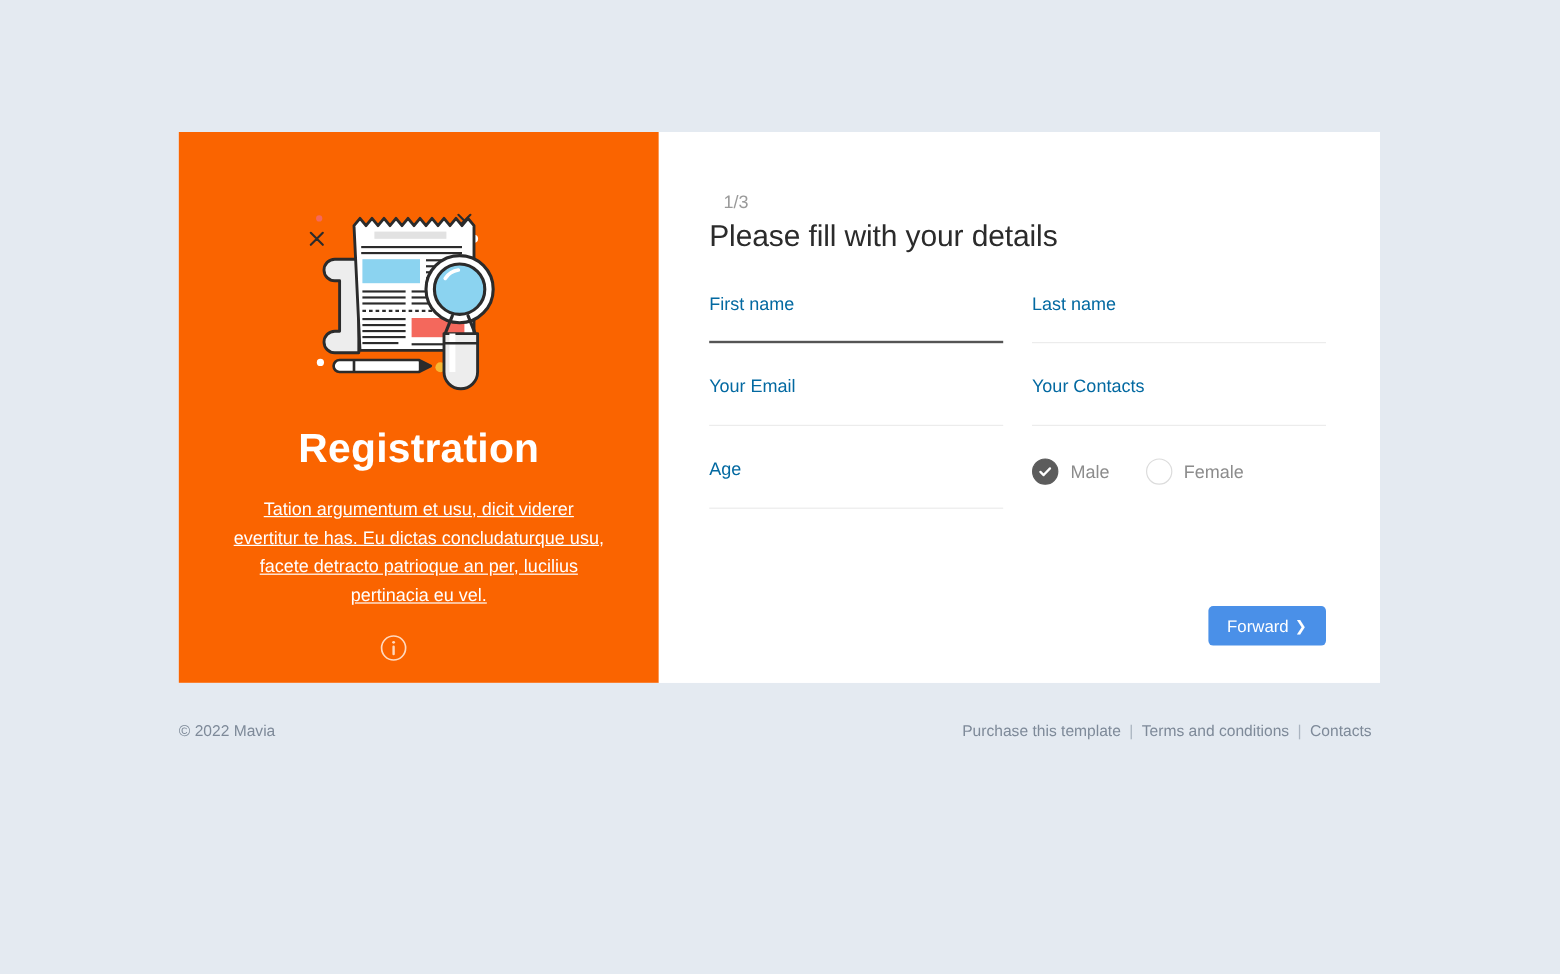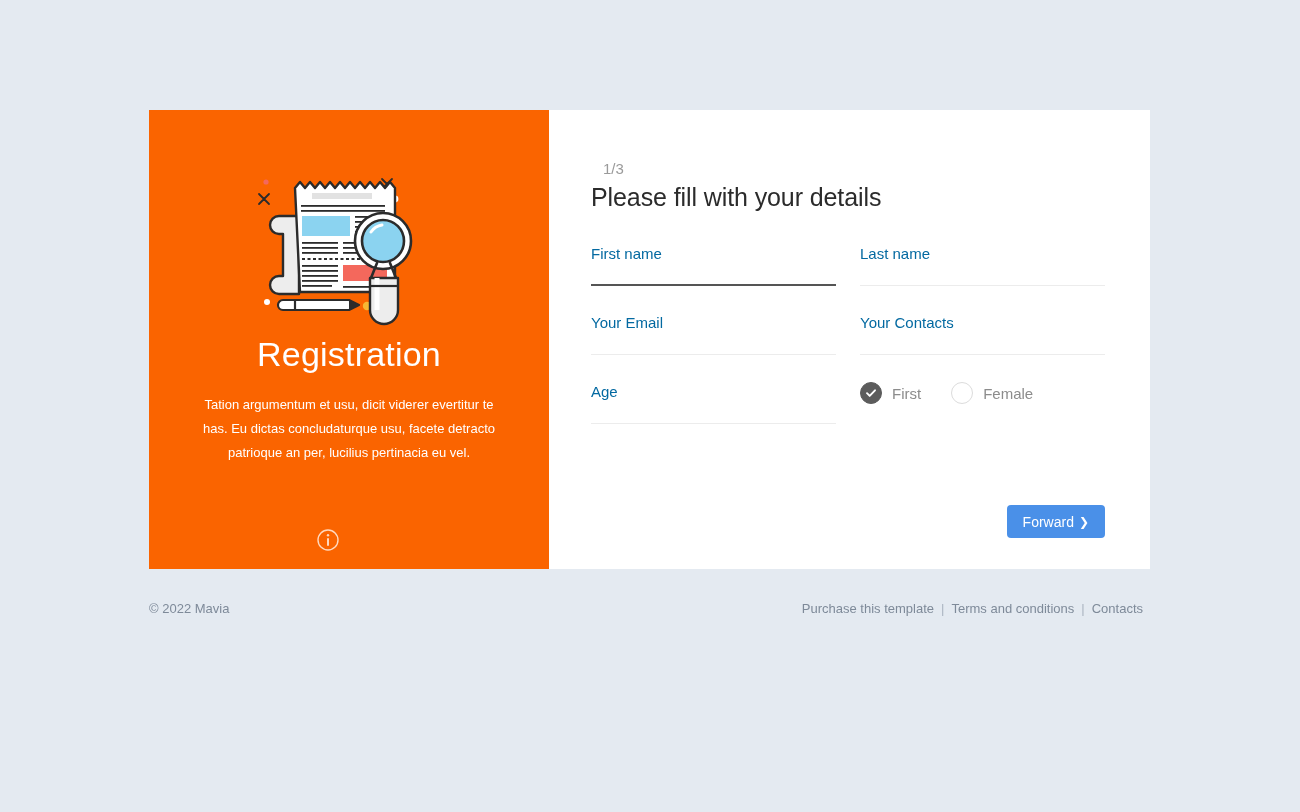--- a/index.html
+++ b/index.html
@@ -43,37 +43,38 @@
     align-items: center;
   }
 
   .illustration {
     margin-top: 58px;
     width: 200px;
     height: 160px;
   }
 
   .panel-title {
-    margin-top: 9px;
+    margin-top: 29px;
     color: #ffffff;
     font-size: 34px;
-    font-weight: 400;
+    font-weight: 700;
     letter-spacing: 0.2px;
     line-height: 1;
     font-family: "Liberation Sans", sans-serif;
   }
 
   .panel-text {
     margin-top: 22px;
     width: 310px;
     text-align: center;
     color: #ffffff;
-    font-size: 13px;
+    font-size: 15px;
     line-height: 24px;
     font-weight: 400;
+    text-decoration: underline;
   }
 
   .info-icon {
     position: absolute;
     left: 167px;
     bottom: 17px;
     width: 24px;
     height: 24px;
   }
 
@@ -372,21 +373,21 @@
           <span class="field-line"></span>
         </div>
 
         <div class="gender-group">
           <div class="radio-option">
             <span class="radio-mark checked">
               <svg width="12" height="12" viewBox="0 0 12 12">
                 <path d="M2 6.2 L4.7 8.9 L10 3.3" fill="none" stroke="#FFFFFF" stroke-width="1.9" stroke-linecap="round" stroke-linejoin="round"></path>
               </svg>
             </span>
-            <span class="radio-label">First</span>
+            <span class="radio-label">Male</span>
           </div>
           <div class="radio-option">
             <span class="radio-mark unchecked"></span>
             <span class="radio-label">Female</span>
           </div>
         </div>
 
       </div>
 
       <div class="btn-row">

